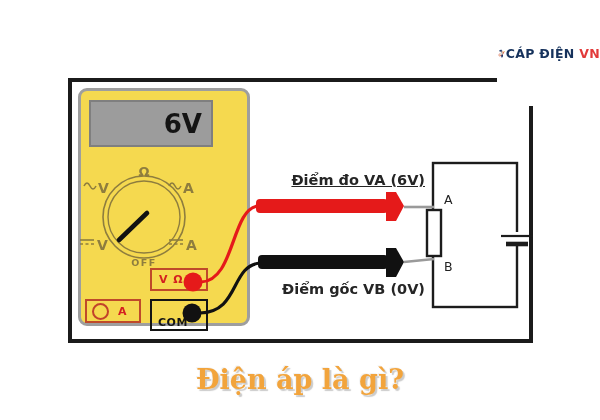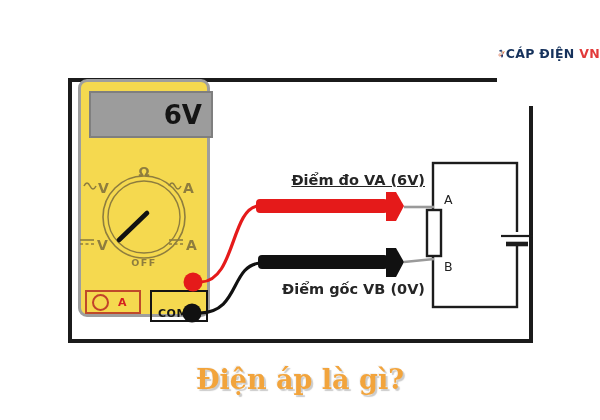--- a/index.html
+++ b/index.html
@@ -21,23 +21,24 @@
   }
   .logo-mark{margin-top:2px;}
   .brand{
     margin-top:1px;font-family:"DejaVu Sans",sans-serif;font-weight:bold;
     font-size:12.5px;letter-spacing:.3px;white-space:nowrap;
   }
   .brand .navy{color:#16325C;}
   .brand .red{color:#E23A3A;}
   
   .meter{
-    position:absolute;left:78px;top:79px;width:126px;height:232px;
+    position:absolute;left:78px;top:88px;width:126px;height:232px;
     background:#F5D94F;border:3px solid #9e9e9e;border-radius:9px;
     z-index:2;
+    padding-left:40px;
   }
   .display{
     position:absolute;left:8px;top:9px;width:111px;height:43px;
     background:#9c9c9c;border:2px solid #7f7f7f;
     display:flex;align-items:center;justify-content:flex-end;
     padding-right:9px;box-sizing:content-box;
   }
   .display-value{
     font-size:26px;font-weight:600;color:#141414;line-height:1;
     font-family:"DejaVu Sans",sans-serif;
@@ -87,20 +88,23 @@
 </head>
 <body>
 
 <div class="frame"></div>
 
 <div class="meter">
   <div class="display">
     <span class="display-value">6V</span>
   </div>
 
+  <div class="jack vohm">
+    <span>V Ω</span>
+  </div>
   <div class="jack amp">
     <span class="ring"></span>
     <span>A</span>
   </div>
   <div class="jack com">
     <span>COM</span>
   </div>
 </div>
 
 <svg class="overlay" width="600" height="420" viewBox="0 0 600 420">

